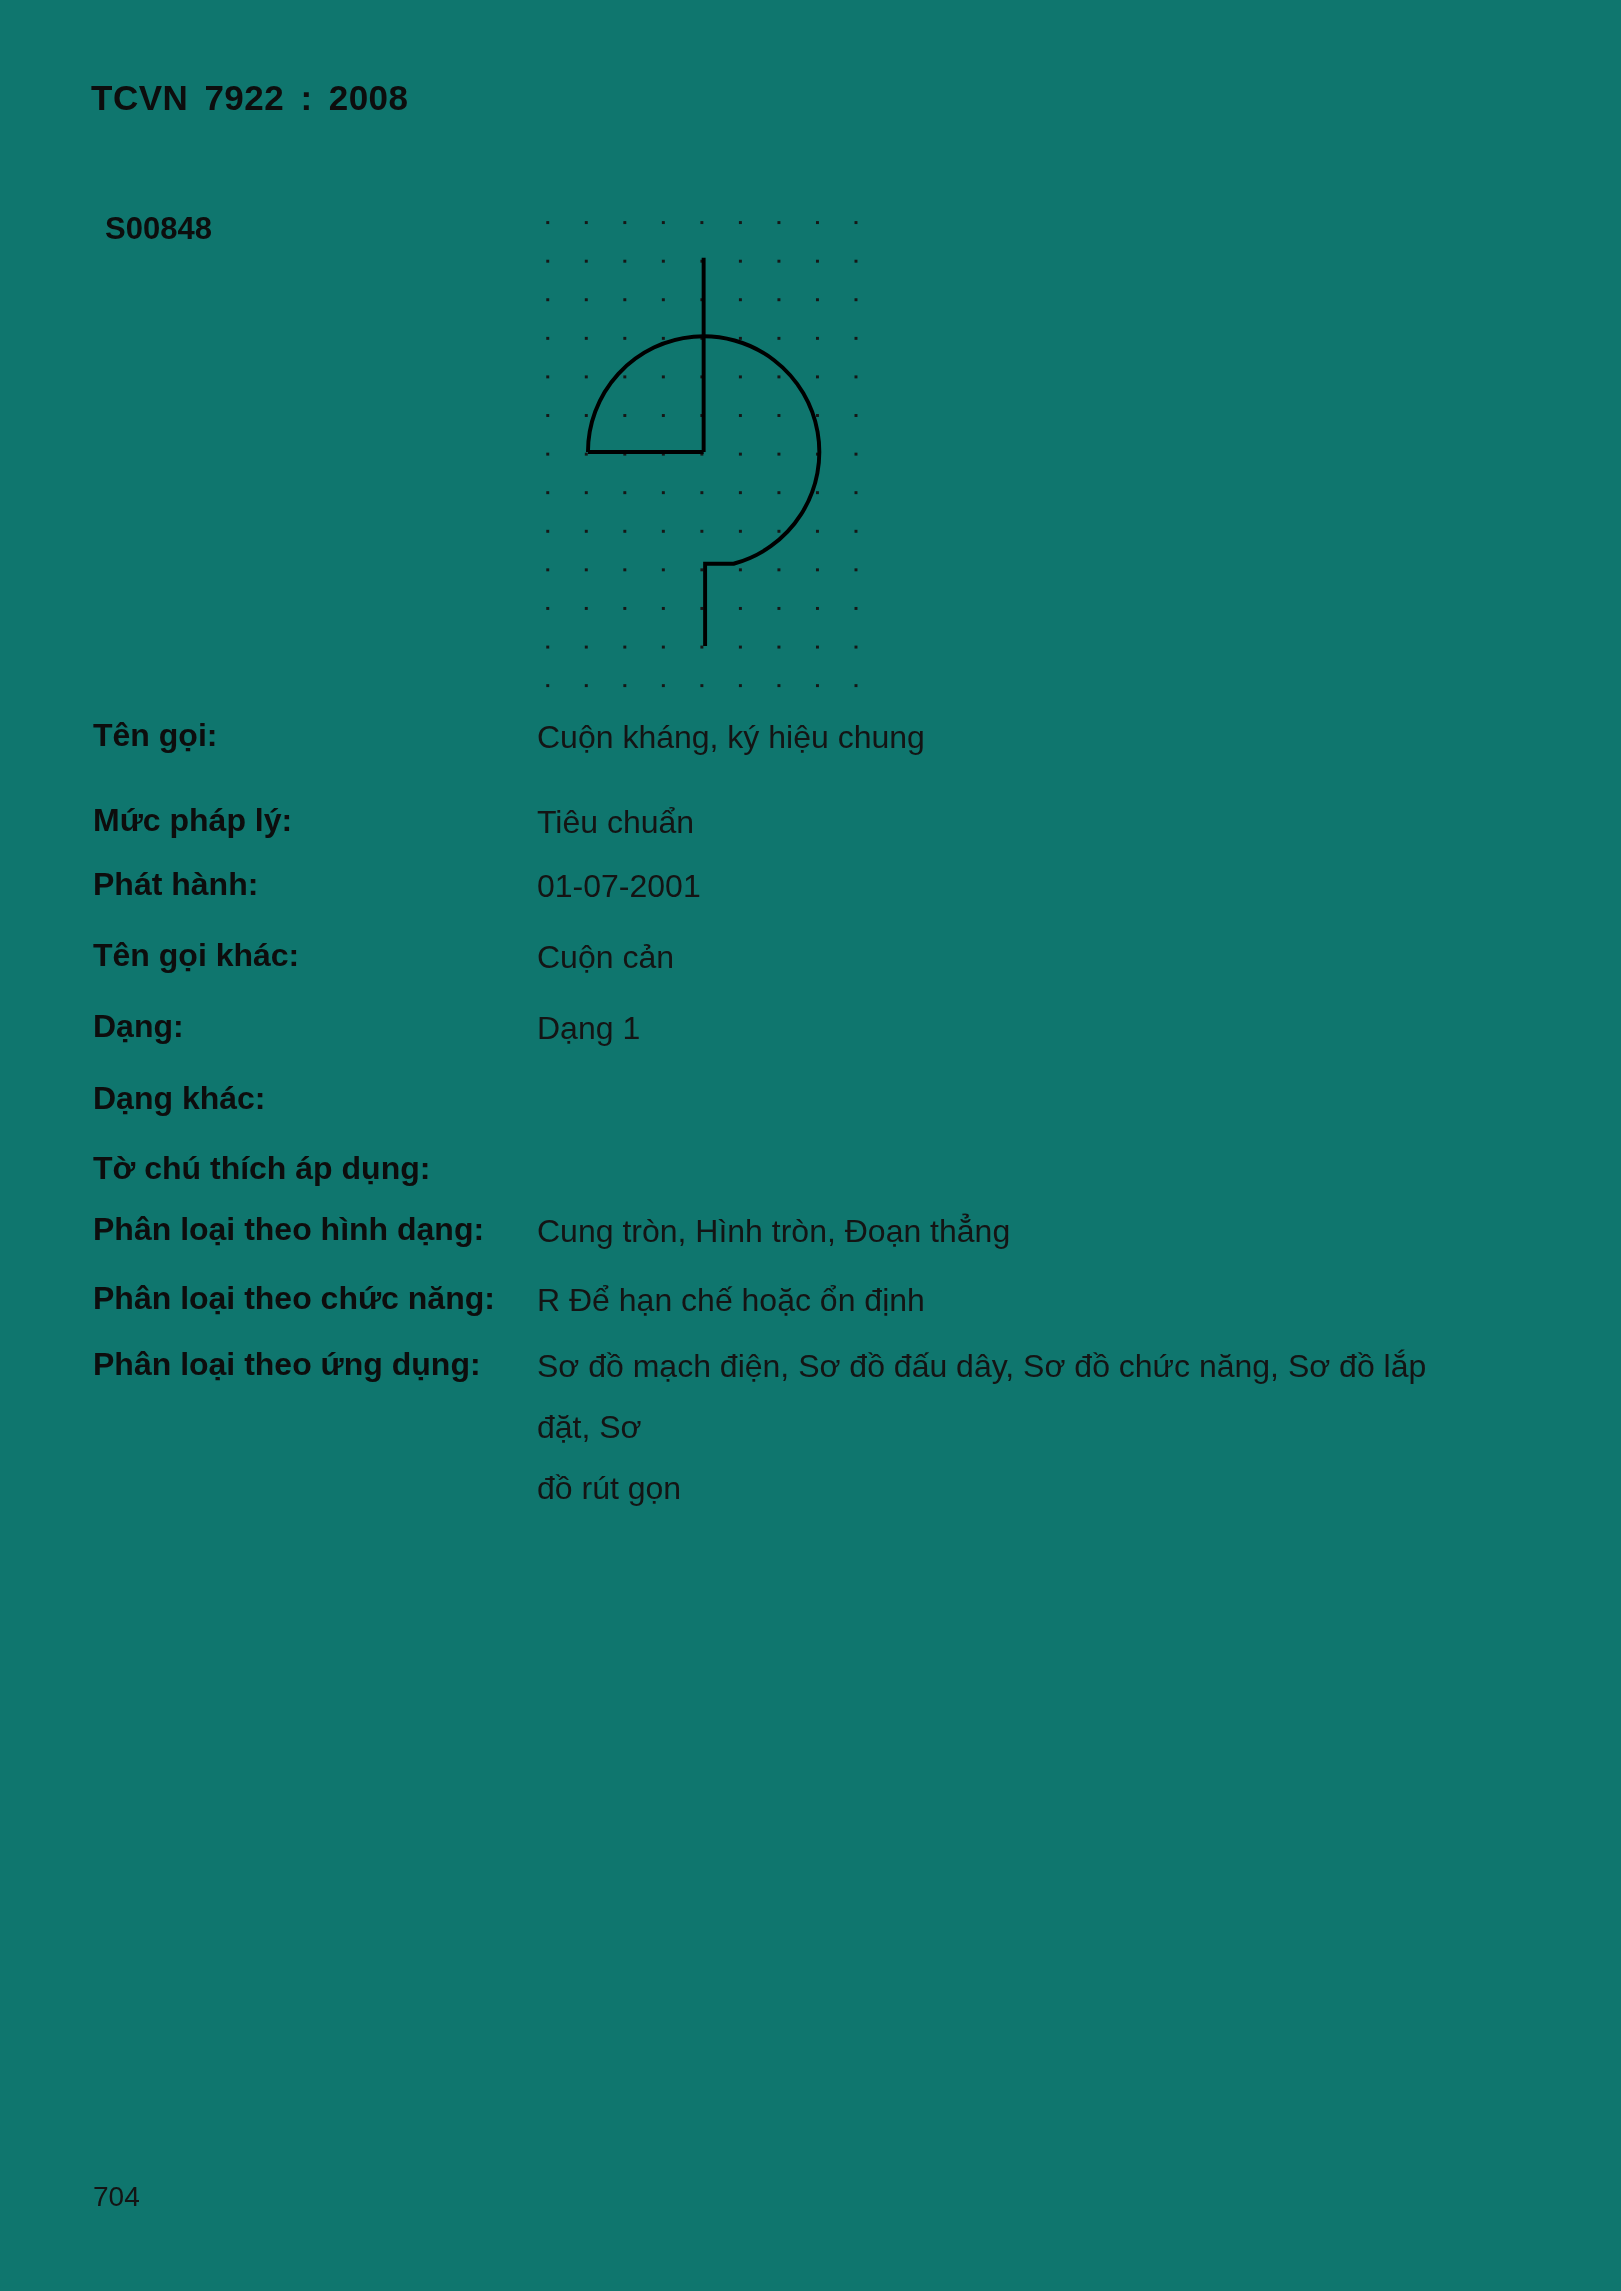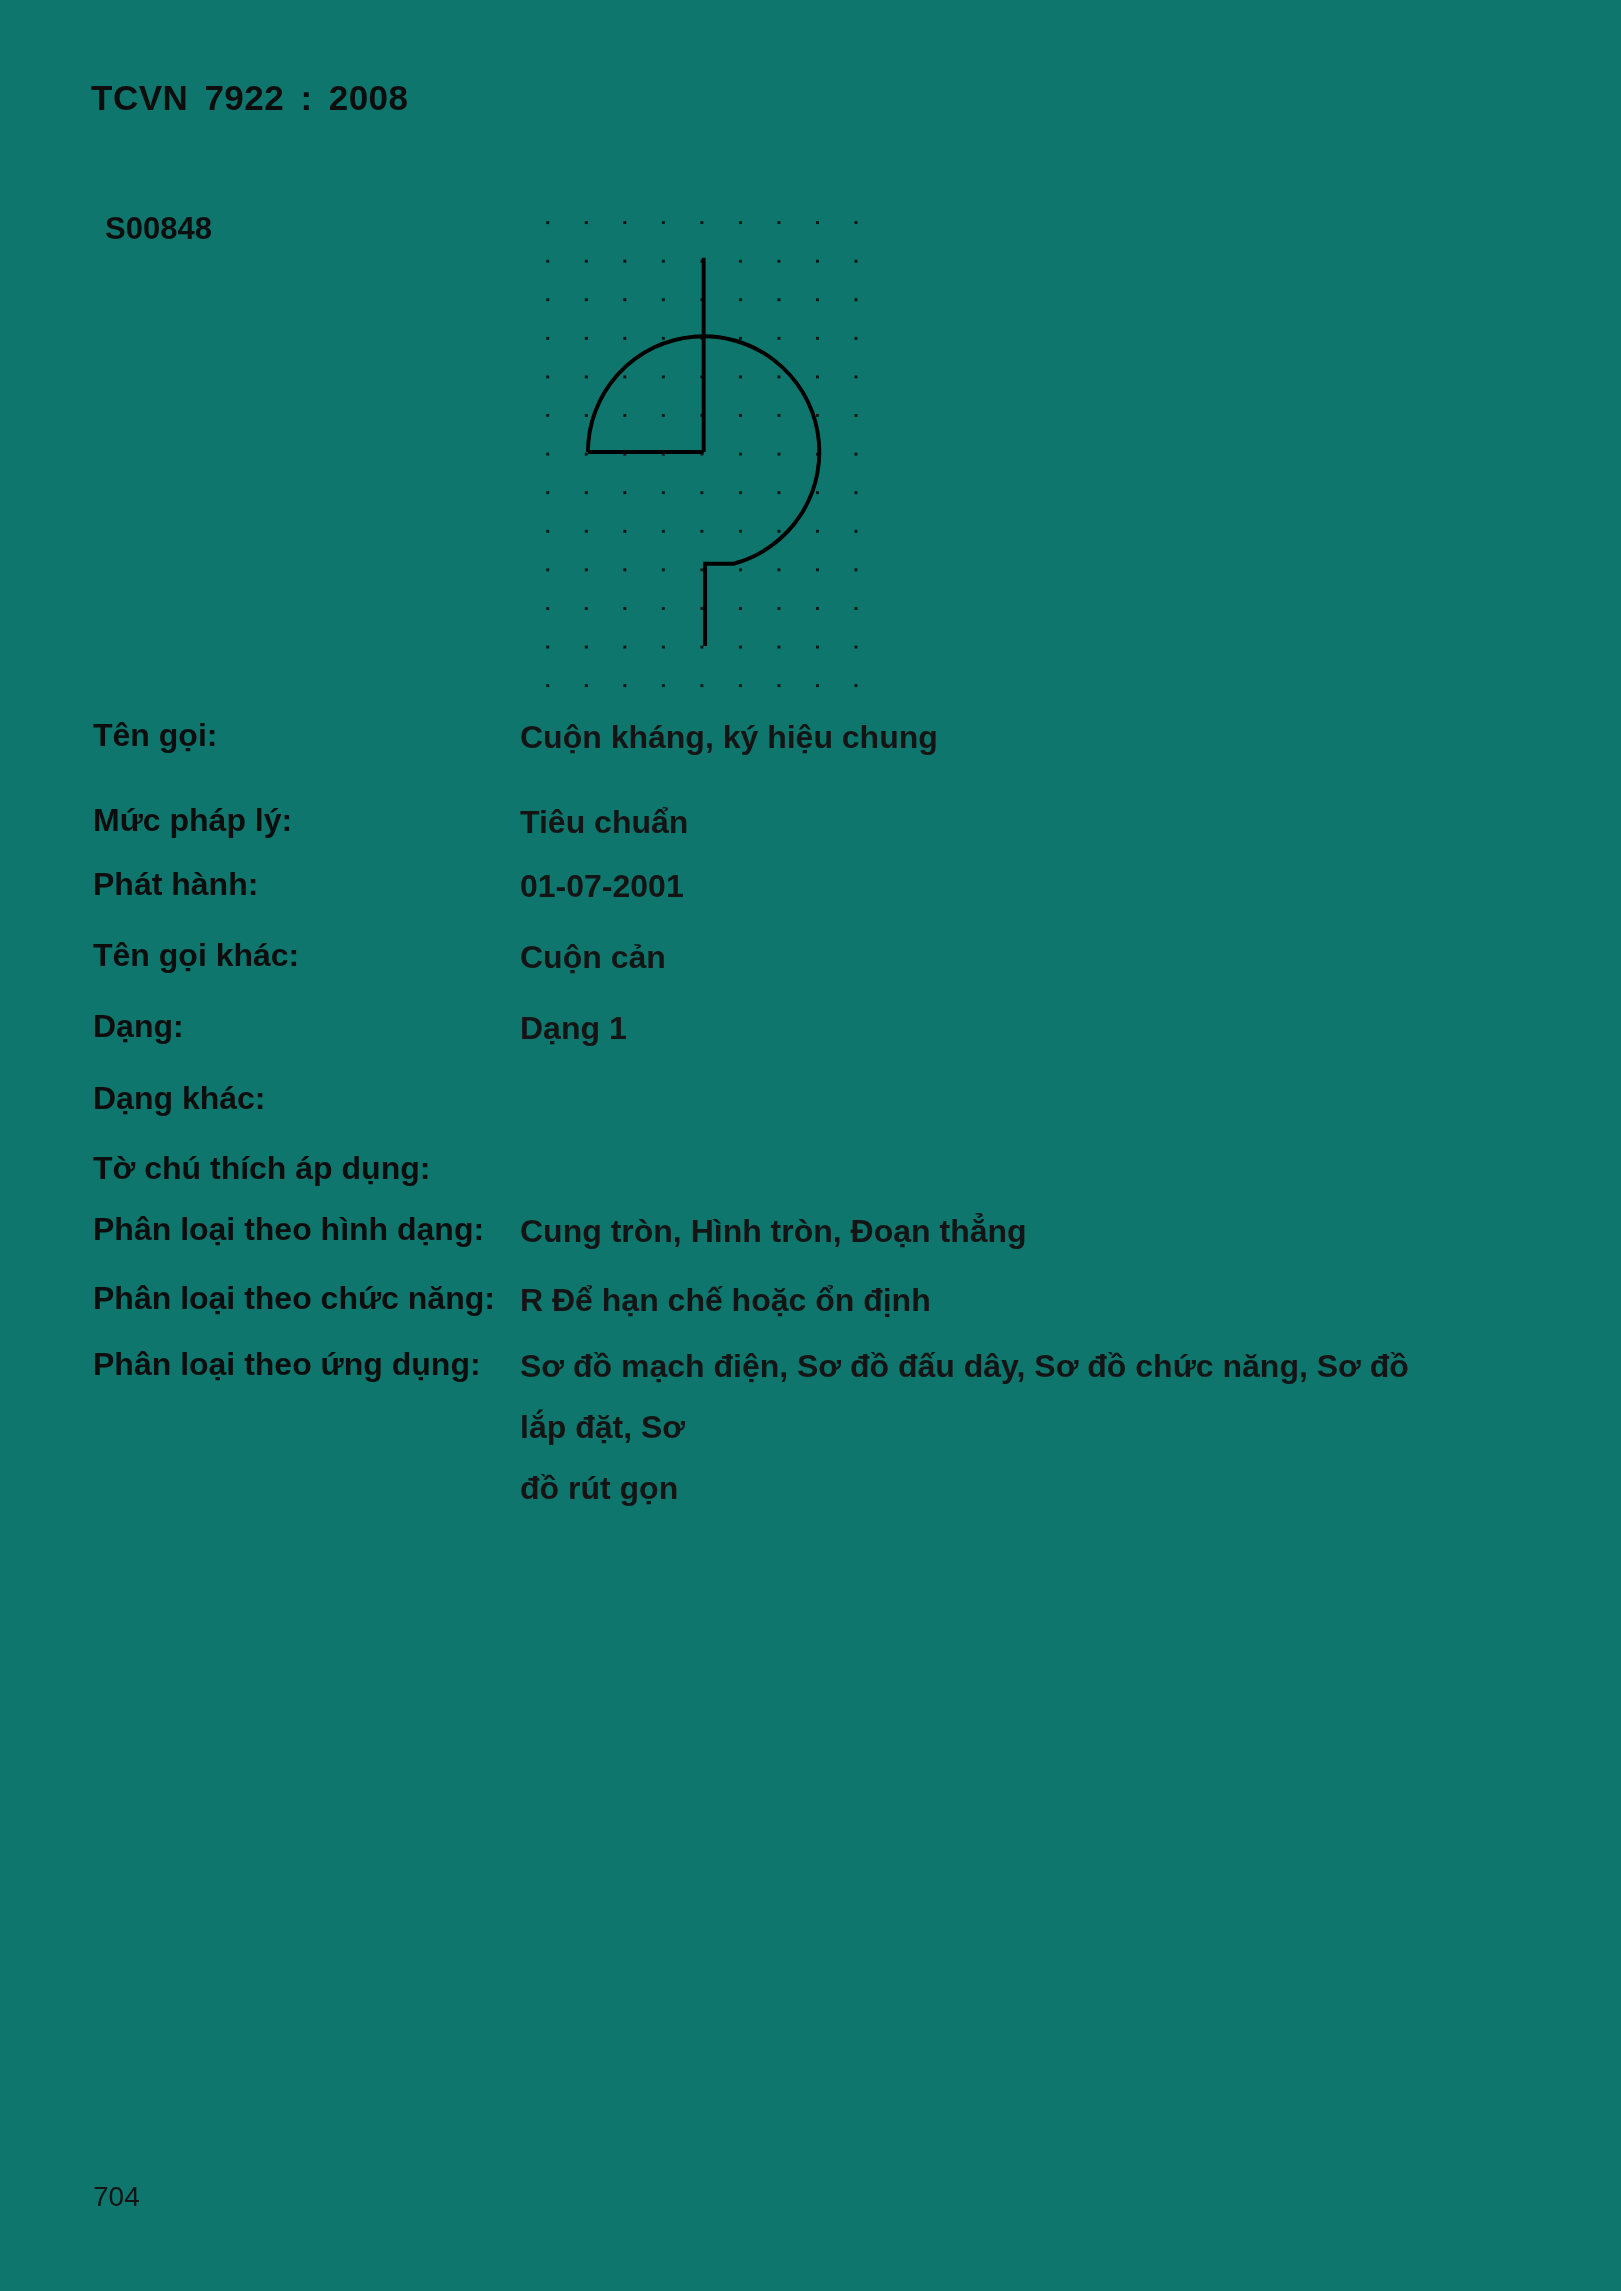--- a/index.html
+++ b/index.html
@@ -62,25 +62,25 @@
     left: 93px;
     top: 0;
     font-size: 32px;
     font-weight: 700;
     line-height: 39px;
     color: #0d0d0d;
     white-space: nowrap;
   }
   .field-value {
     position: absolute;
-    left: 520px;
+    left: 537px;
     top: -8.8px;
     width: 941px;
     font-size: 32px;
-    font-weight: 700;
+    font-weight: 400;
     line-height: 61px;
     color: #141414;
     white-space: pre-line;
   }
   .page-number {
     position: absolute;
     left: 93px;
     top: 2180px;
     font-size: 28px;
     font-weight: 400;

